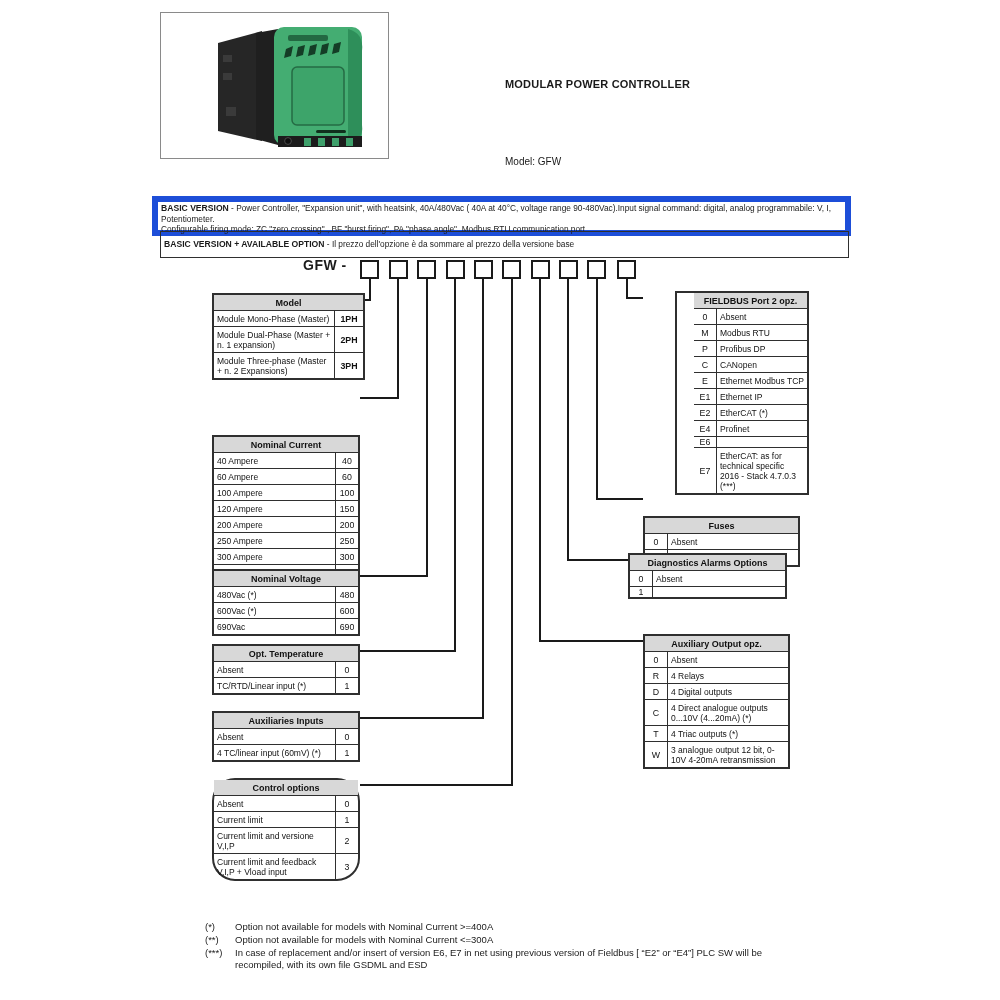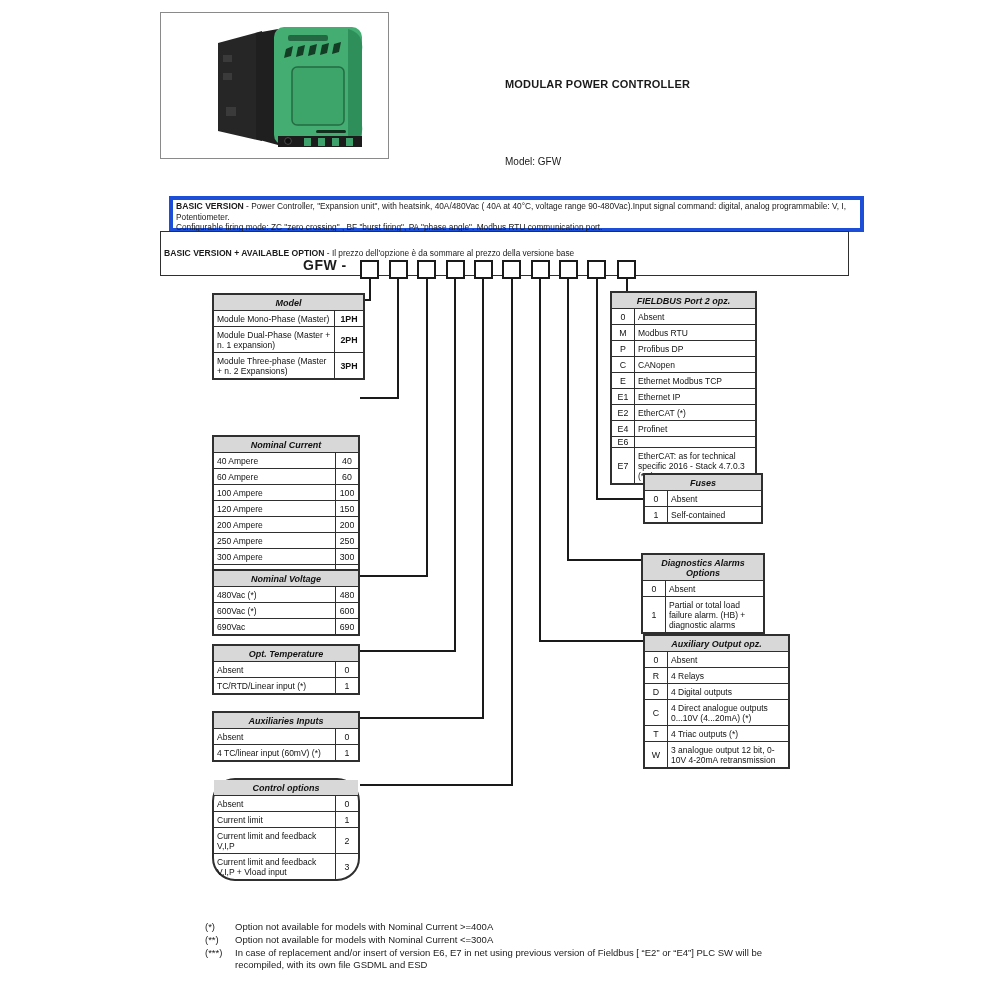--- a/index.html
+++ b/index.html
@@ -16,45 +16,45 @@
     border:1px solid #8a8a8a;background:#ffffff;
     display:flex;align-items:center;justify-content:center;
   }
 
   
   .doc-title{left:505px;top:78px;font-size:11px;font-weight:bold;letter-spacing:.2px;}
   .model-line{left:505px;top:156px;font-size:10px;}
 
   
   .desc-box{
-    left:169px;top:196px;width:681px;height:26px;
-    border:4px solid #1d4ed8;font-size:8.3px;line-height:1.25;
+    left:152px;top:196px;width:681px;height:26px;
+    border:6px solid #1d4ed8;font-size:8.3px;line-height:1.25;
     padding:1px 3px;box-sizing:content-box;
   }
   .desc-box2{
     left:160px;top:231px;width:681px;height:11px;
     border:1px solid #2f2f2f;font-size:8.3px;line-height:1.3;
-    padding:16px 3px;
+    padding:7px 3px;
   }
   .desc-box b, .desc-box2 b{font-size:8.6px;}
 
   
   .gfw-prefix{left:303px;top:257px;font-size:14px;font-weight:bold;letter-spacing:.5px;}
 
   
   .diagram-svg{left:0;top:0;width:1000px;height:1000px;pointer-events:none;}
 
   
   .tbl{
     position:absolute;background:#ffffff;border:2px solid #2f2f2f;
     font-size:8.5px;color:#111;box-sizing:border-box;
   }
   .hdr{
     background:#d8d8d8;border-bottom:1.5px solid #2f2f2f;
-    font-weight:bold;text-align:center;font-size:9px;padding:2.5px 2px;font-style:italic;
+    font-weight:bold;text-align:center;font-size:9px;padding:2.5px 2px;
   }
   .trow{display:flex;align-items:stretch;}
   .trow + .trow{border-top:1px solid #2f2f2f;}
   .cd{flex:1;padding:2.5px 3px;line-height:1.18;display:flex;align-items:center;}
   .cc{width:22px;flex:0 0 auto;border-left:1px solid #2f2f2f;display:flex;align-items:center;justify-content:center;font-size:8.8px;}
   .tbl.right .cc{border-left:none;border-right:1px solid #2f2f2f;}
   .tbl .cc.wide{width:28px;font-weight:bold;}
 
   
   .notes{left:205px;top:921px;width:600px;font-size:9.5px;line-height:1.35;}
@@ -250,30 +250,30 @@
   <div class="hdr">Control options</div>
   <div class="trow">
       <div class="cd">Absent</div>
       <div class="cc">0</div>
     </div>
   <div class="trow">
       <div class="cd">Current limit</div>
       <div class="cc">1</div>
     </div>
   <div class="trow">
-      <div class="cd">Current limit and feedback V,I,P</div>
+      <div class="cd">Current limit and versione V,I,P</div>
       <div class="cc">2</div>
     </div>
   <div class="trow">
       <div class="cd">Current limit and feedback V,I,P +  Vload input</div>
       <div class="cc">3</div>
     </div>
 </div>
 
-<div class="tbl right" style="left:610px;top:291px;width:147px;">
+<div class="tbl right" style="left:675px;top:291px;width:134px;padding-left:17px;">
   <div class="hdr">FIELDBUS Port 2 opz.</div>
   <div class="trow">
       <div class="cc">0</div>
       <div class="cd">Absent</div>
     </div>
   <div class="trow">
       <div class="cc">M</div>
       <div class="cd">Modbus  RTU</div>
     </div>
   <div class="trow">
@@ -302,41 +302,40 @@
     </div>
   <div class="trow">
       <div class="cc">E6</div>
     </div>
   <div class="trow">
       <div class="cc">E7</div>
       <div class="cd">EtherCAT: as for technical specific 2016 - Stack 4.7.0.3 (***)</div>
     </div>
 </div>
 
-<div class="tbl right" style="left:643px;top:473px;width:120px;">
+<div class="tbl right" style="left:643px;top:516px;width:157px;">
   <div class="hdr">Fuses</div>
   <div class="trow">
       <div class="cc">0</div>
       <div class="cd">Absent</div>
     </div>
   <div class="trow">
       <div class="cc">1</div>
       <div class="cd">Self-contained</div>
     </div>
 </div>
 
-<div class="tbl right" style="left:641px;top:553px;width:124px;">
+<div class="tbl right" style="left:628px;top:553px;width:159px;">
   <div class="hdr">Diagnostics Alarms Options</div>
   <div class="trow">
       <div class="cc">0</div>
       <div class="cd">Absent</div>
     </div>
   <div class="trow">
       <div class="cc">1</div>
-      <div class="cd">Partial or total load failure alarm. (HB) + diagnostic alarms</div>
     </div>
 </div>
 
 <div class="tbl right" style="left:643px;top:634px;width:147px;">
   <div class="hdr">Auxiliary Output opz.</div>
   <div class="trow">
       <div class="cc">0</div>
       <div class="cd">Absent</div>
     </div>
   <div class="trow">

